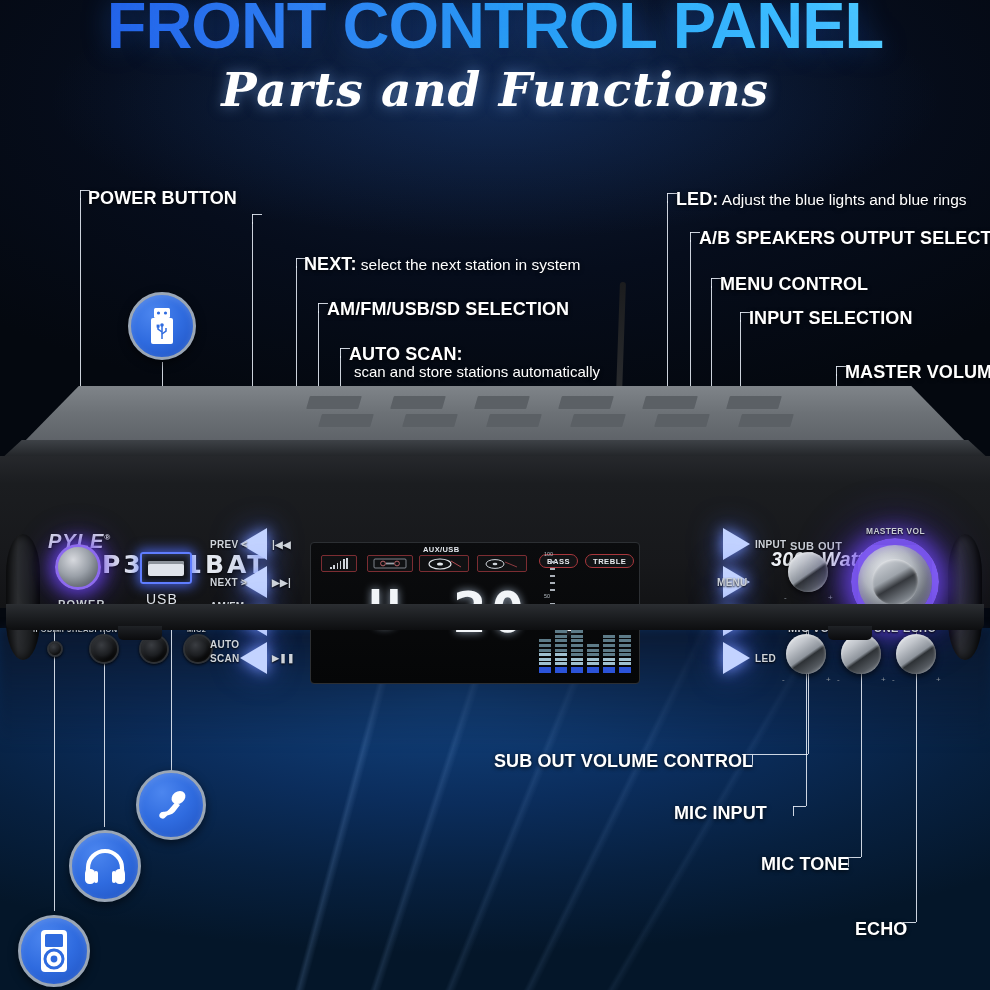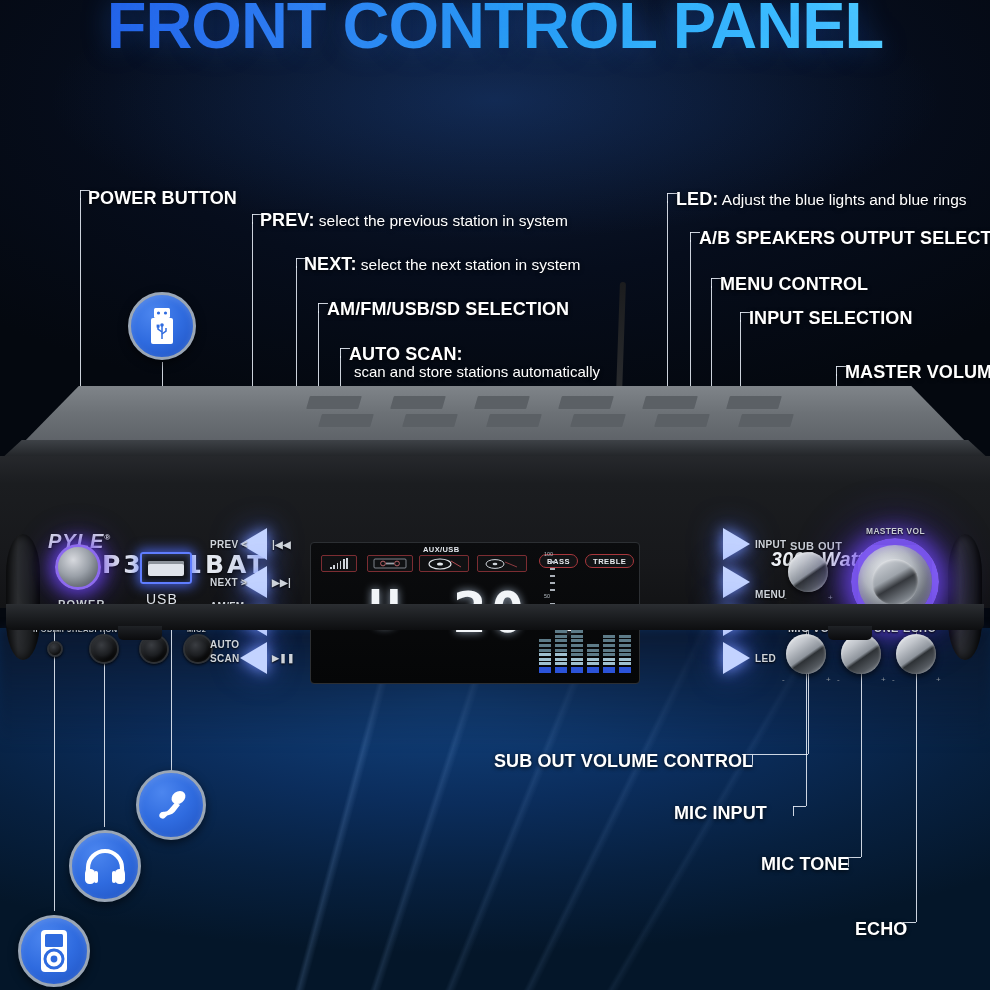--- a/index.html
+++ b/index.html
@@ -315,20 +315,21 @@
 </head>
 <body>
 
 <div id="stage">
 
   <div class="glow-top"></div>
   <div class="lower-field"></div>
   <div class="reflection"></div>
 
   <div class="title">FRONT CONTROL PANEL</div>
+  <div class="subtitle">Parts and Functions</div>
 
   <div class="ln v" style="left:80px; top:190px; height:10px;"></div>
   <div class="ln h" style="left:80px; top:190px; width:10px;"></div>
   <div class="ln v" style="left:80px; top:198px; height:288px;"></div>
 
   <div class="ln v" style="left:252px; top:214px; height:10px;"></div>
   <div class="ln h" style="left:252px; top:214px; width:10px;"></div>
   <div class="ln v" style="left:252px; top:222px; height:253px;"></div>
   <div class="ln h" style="left:252px; top:474px; width:5px;"></div>
 
@@ -387,23 +388,20 @@
   <div class="ln h" style="left:903px; top:922px; width:13px;"></div>
   <div class="ln v" style="left:903px; top:922px; height:10px;"></div>
 
   <div class="ln v" style="left:162px; top:362px; height:122px;"></div>
   <div class="ln v" style="left:171px; top:605px; height:178px;"></div>
   <div class="ln v" style="left:104px; top:605px; height:222px;"></div>
   <div class="ln v" style="left:54px; top:605px; height:306px;"></div>
 
   <div class="lbl" style="left:88px; top:188px;">
     <span class="b">POWER BUTTON</span>
-  </div>
-  <div class="lbl" style="left:260px; top:210px;">
-    <span class="b">PREV:</span><span class="n"> select the previous station in system</span>
   </div>
   <div class="lbl" style="left:327px; top:299px;">
     <span class="b">AM/FM/USB/SD SELECTION</span>
   </div>
   <div class="lbl" style="left:304px; top:254px;">
     <span class="b">NEXT:</span><span class="n"> select the next station in system</span>
   </div>
   <div class="lbl" style="left:676px; top:189px;">
     <span class="b">LED:</span><span class="n"> Adjust the blue lights and blue rings</span>
   </div>
@@ -675,21 +673,21 @@
               <s></s>
               <s></s>
             </div>
         </div>
       </div>
 
       <div class="tri right" style="left:723px; top:72px;"></div>
       <div class="btn-label" style="left:755px; top:82px;">INPUT</div>
 
       <div class="tri right" style="left:723px; top:110px;"></div>
-      <div class="btn-label" style="left:755px; top:120px;margin-top:12px;">MENU</div>
+      <div class="btn-label" style="left:717px; top:120px;">MENU</div>
 
       <div class="tri right" style="left:723px; top:148px;"></div>
       <div class="btn-label" style="left:755px; top:158px;">A/B</div>
 
       <div class="tri right" style="left:723px; top:186px;"></div>
       <div class="btn-label" style="left:755px; top:196px;">LED</div>
 
       <div class="knob subout">
           <span class="cap"></span>
         </div>

